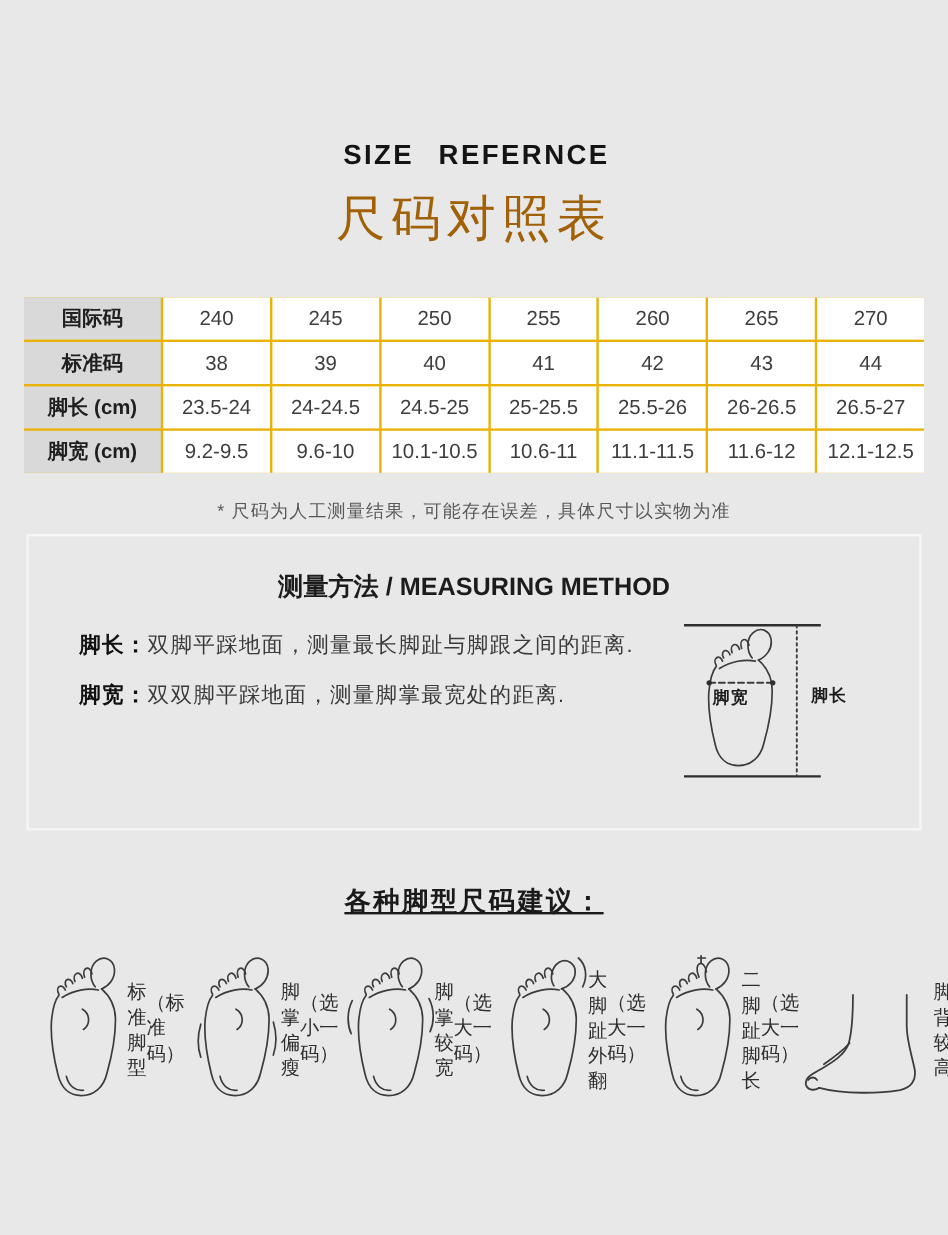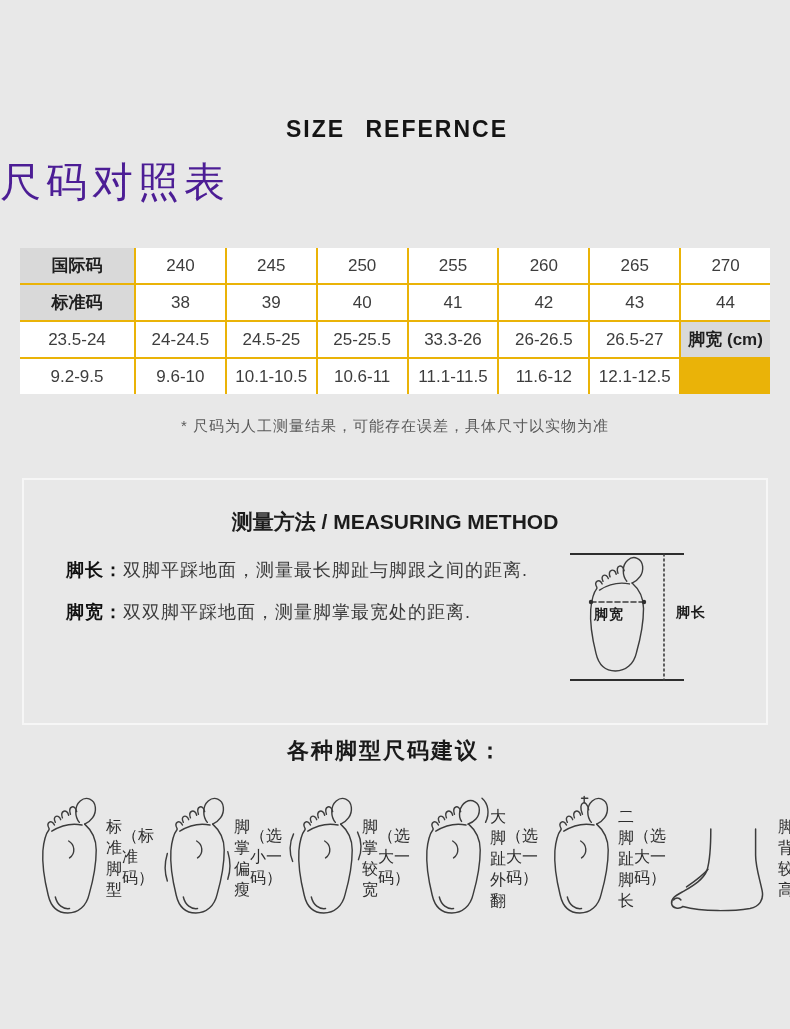--- a/index.html
+++ b/index.html
@@ -7,63 +7,63 @@
   .page {
     position:relative; width:790px; height:1029px; margin:0 auto;
     background:#e8e8e8; overflow:hidden;
     font-family:"Liberation Sans", sans-serif; color:#222;
   }
   .title-en {
     position:absolute; top:116px; left:4px; right:0; text-align:center;
     font-size:23px; font-weight:700; letter-spacing:2px; word-spacing:12px; color:#141414;
   }
   .title-zh {
-    position:absolute; top:155px; left:0; right:0; text-align:left;
-    font-size:41px; font-weight:500; letter-spacing:5px; color:#4c1d95;
+    position:absolute; top:155px; left:0; right:0; text-align:center;
+    font-size:41px; font-weight:500; letter-spacing:5px; color:#a16207;
   }
   .stable {
     position:absolute; left:20px; top:248px; width:750px;
     display:grid; grid-template-columns:114px repeat(7, 1fr);
     grid-auto-rows:35px; gap:2px; background:#eab308;
   }
   .stable .th {
     background:#d9d9d9; display:flex; align-items:center; justify-content:center;
     font-size:17px; font-weight:700; color:#1f1f1f;
   }
   .stable .td {
     background:#ffffff; display:flex; align-items:center; justify-content:center;
     font-size:17px; color:#3d3d3d;
   }
   .tnote {
     position:absolute; top:417px; left:0; right:0; text-align:center;
     font-size:15px; color:#595959; letter-spacing:1px;
   }
   .mbox {
-    position:absolute; left:22px; top:478px; width:746px; height:247px;
+    position:absolute; left:22px; top:445px; width:746px; height:247px;
     border:2px solid #f6f6f6;
   }
   .mbox-title {
     position:absolute; top:28px; left:0; right:0; text-align:center;
     font-size:21px; font-weight:700; color:#1c1c1c;
   }
   .mline { position:absolute; left:42px; font-size:18px; color:#3a3a3a; letter-spacing:1px; }
   .mline .term { font-weight:700; color:#111; }
   .mline1 { top:78px; }
   .mline2 { top:120px; }
   .mnote { position:absolute; left:42px; top:178px; font-size:15px; color:#555; }
   .mdiag { position:absolute; left:536px; top:64px; width:160px; height:144px; }
   .mdiag svg { position:absolute; left:0; top:0; }
   .mdiag .lbl {
     position:absolute; font-size:14px; font-weight:600; color:#1d1d1d; letter-spacing:1px;
   }
   .mdiag .lbl-w { left:34px; top:62px; }
   .mdiag .lbl-l { left:116px; top:60px; }
   .ftitle {
     position:absolute; top:736px; left:0; right:0; text-align:center;
-    font-size:22px; font-weight:700; letter-spacing:2px; color:#1a1a1a;
+    font-size:22px; font-weight:700; letter-spacing:2px; color:#1a1a1a;text-decoration:underline;
   }
   .feet { position:absolute; left:26px; top:788px; width:738px; display:flex; }
   .fcell { flex:1; display:flex; flex-direction:row; align-items:center; }
   .ficon { height:132px; display:flex; align-items:flex-end; justify-content:center; }
   .fname { margin-top:10px; font-size:16px; color:#2d2d2d; }
   .fadv  { margin-top:7px;  font-size:16px; color:#2d2d2d; }
   .lineart { fill:none; stroke:#3c3c3c; stroke-width:1.6; stroke-linecap:round; stroke-linejoin:round; }
   .dline { fill:none; stroke:#2e2e2e; stroke-width:2; }
 </style>
 </head>
@@ -86,25 +86,26 @@
 
     <div class="th">标准码</div>
     <div class="td">38</div>
     <div class="td">39</div>
     <div class="td">40</div>
     <div class="td">41</div>
     <div class="td">42</div>
     <div class="td">43</div>
     <div class="td">44</div>
 
+    <div class="th">脚长 (cm)</div>
     <div class="td">23.5-24</div>
     <div class="td">24-24.5</div>
     <div class="td">24.5-25</div>
     <div class="td">25-25.5</div>
-    <div class="td">33.3-26</div>
+    <div class="td">25.5-26</div>
     <div class="td">26-26.5</div>
     <div class="td">26.5-27</div>
 
     <div class="th">脚宽 (cm)</div>
     <div class="td">9.2-9.5</div>
     <div class="td">9.6-10</div>
     <div class="td">10.1-10.5</div>
     <div class="td">10.6-11</div>
     <div class="td">11.1-11.5</div>
     <div class="td">11.6-12</div>

